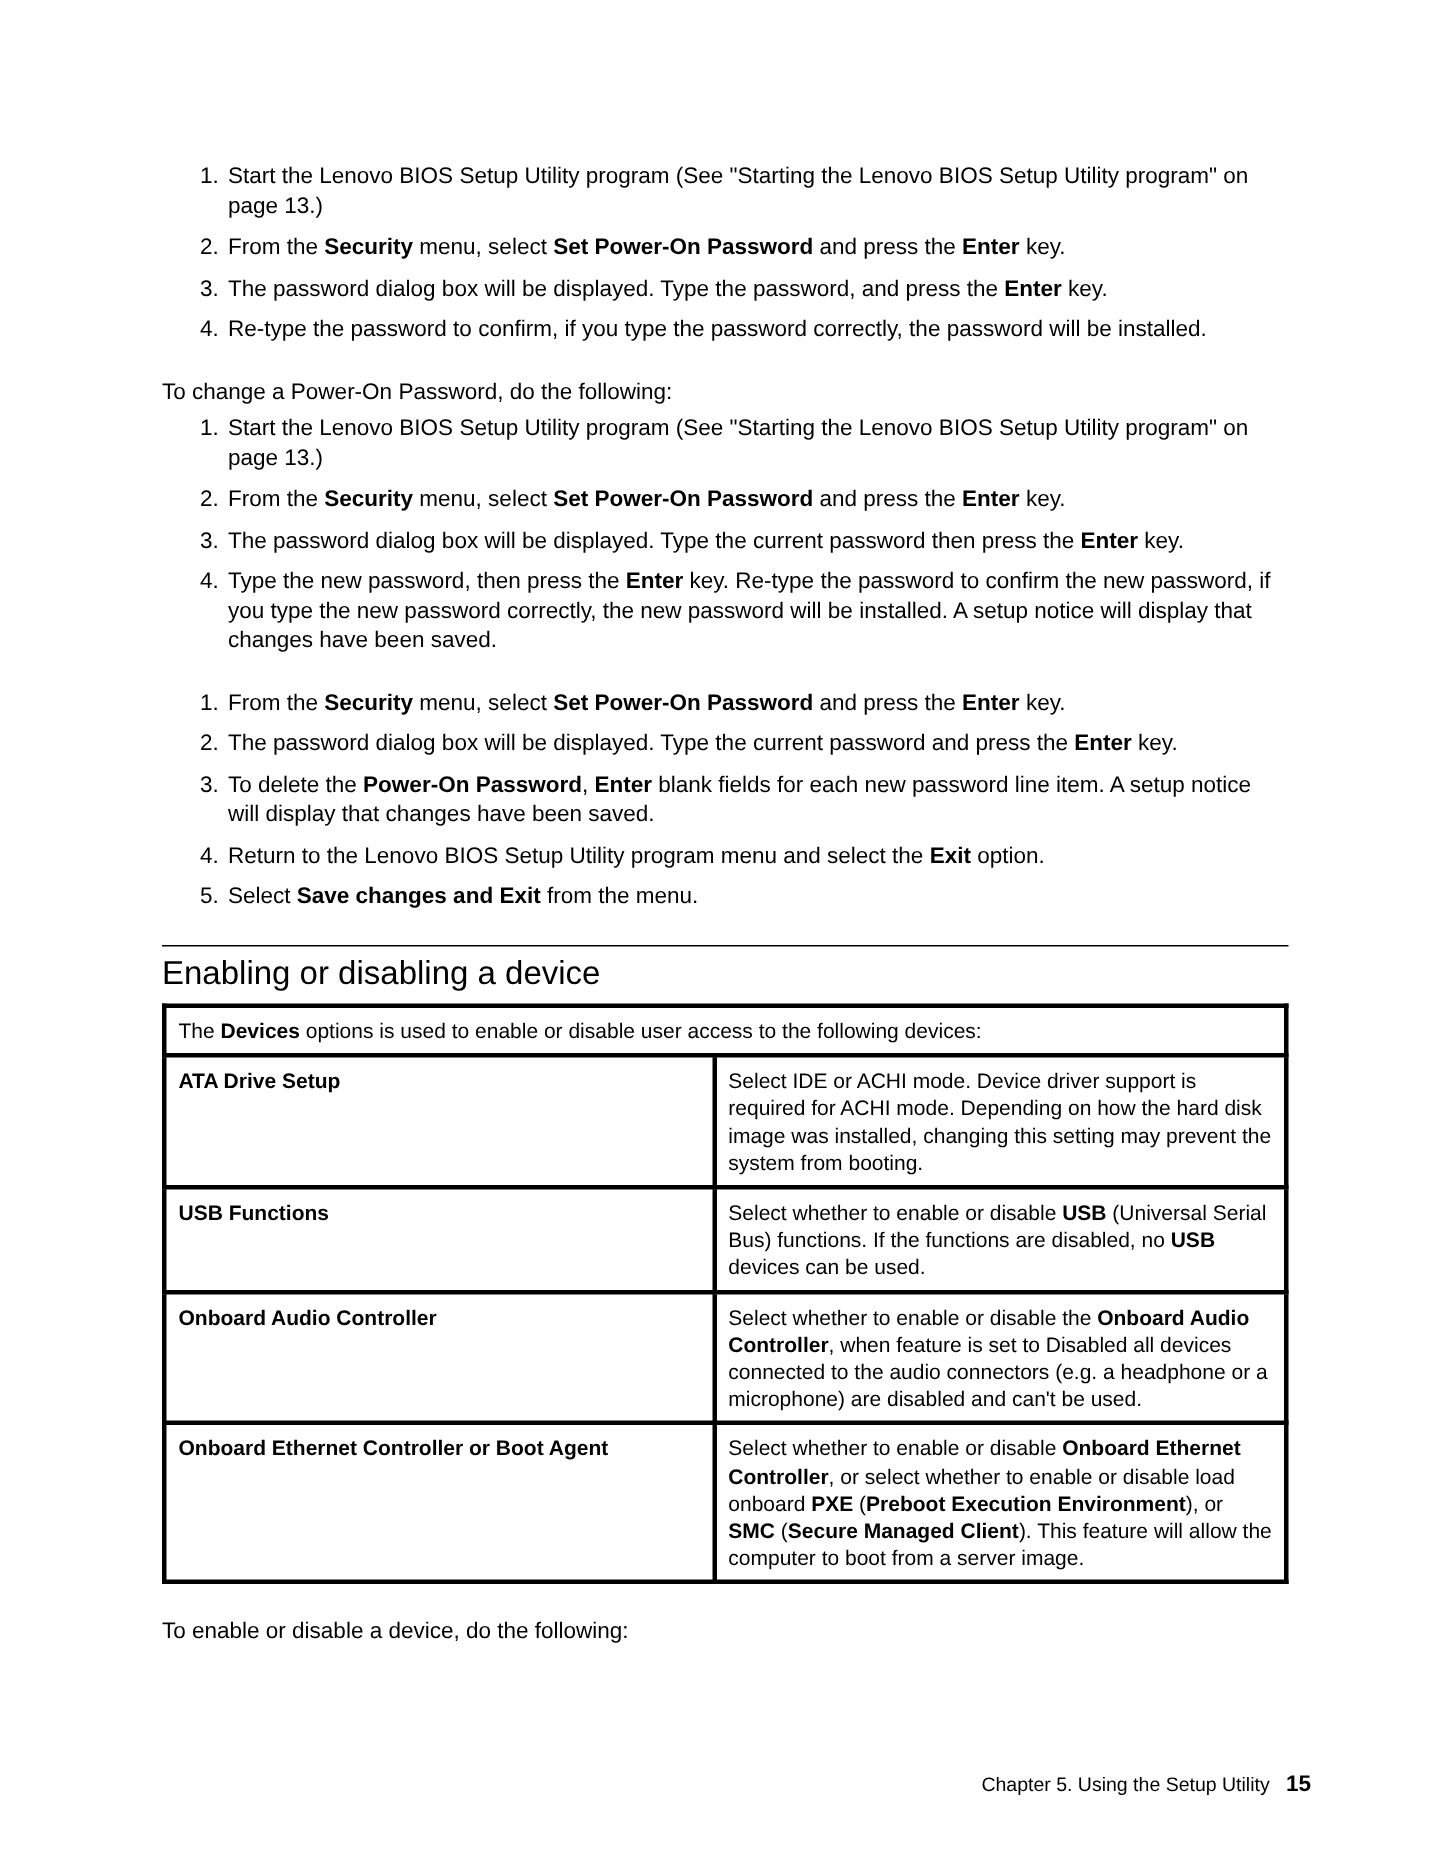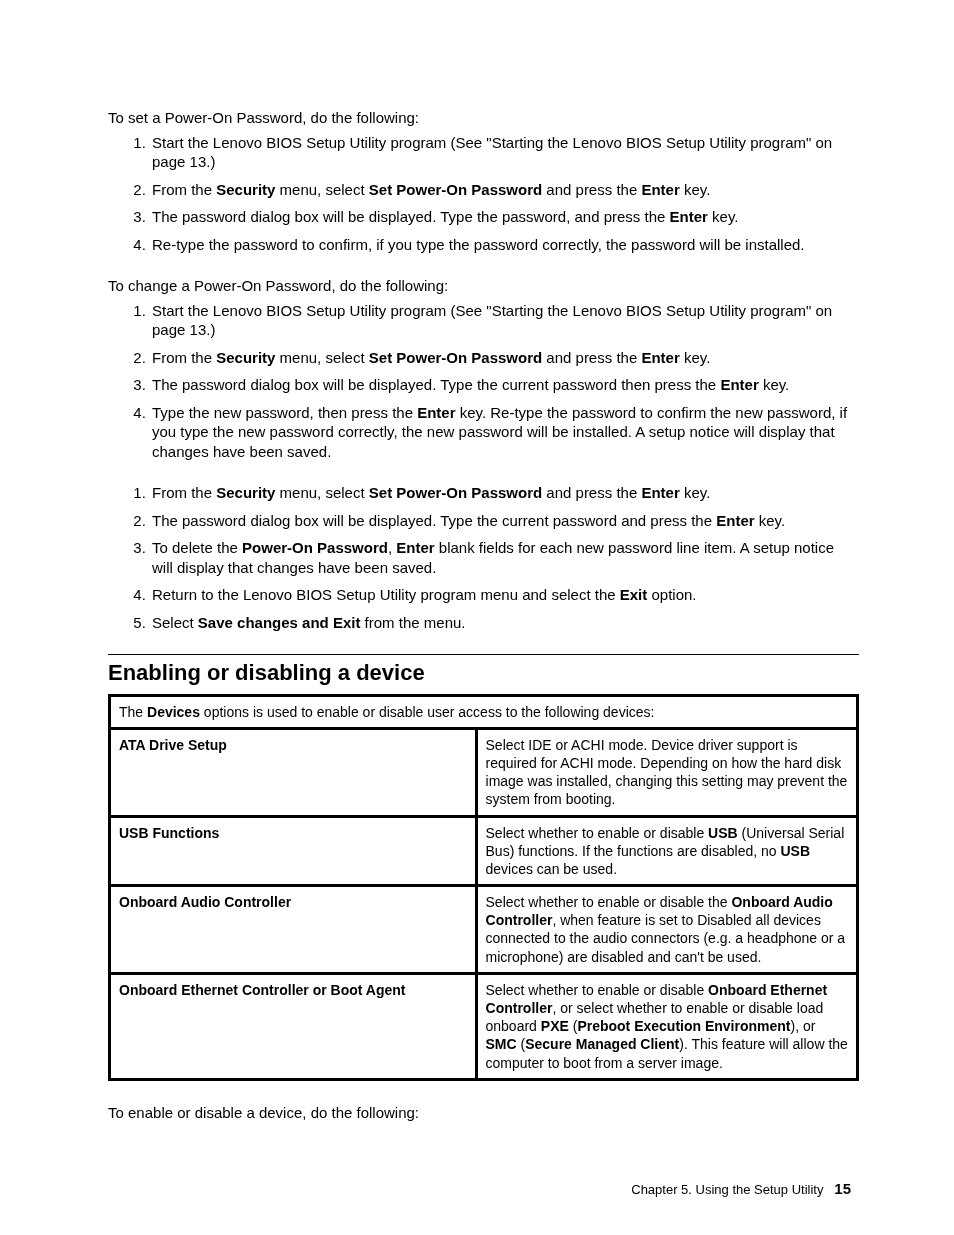--- a/index.html
+++ b/index.html
@@ -29,56 +29,55 @@
     margin: 0 0 8px 0;
     padding-left: 2px;
   }
   .section-rule {
     border: 0;
     border-top: 1px solid #000;
     margin: 22px 0 4px 0;
   }
   h2.section-title {
     font-size: 22px;
-    font-weight: bold;
+    font-weight: normal;
     margin: 0 0 6px 0;
   }
   table.dev-table {
     border-collapse: collapse;
     width: 100%;
     margin-bottom: 22px;
     font-size: 14px;
   }
   table.dev-table td {
     border: 3px solid #000000;
     padding: 6px 8px;
     vertical-align: top;
   }
   table.dev-table td.left {
     width: 49%;
     font-weight: bold;
   }
   .footer {
     position: absolute;
     bottom: 36px;
-    right: 103px;
+    right: 80px;
     font-size: 13px;
   }
   .footer .pnum {
     font-weight: bold;
     font-size: 15px;
   }
   b { font-weight: bold; margin-top: 28px; }
 </style>
 </head>
 <body>
 
 <div class="page">
 
-  <p class="para">To set a Power-On Password, do the following:</p>
   <ol class="numlist">
     <li><span>Start the Lenovo BIOS Setup Utility program (See "Starting the Lenovo BIOS Setup Utility program" on page 13.)</span></li>
     <li><span>From the </span><b>Security</b><span> menu, select </span><b>Set Power-On Password</b><span> and press the </span><b>Enter</b><span> key.</span></li>
     <li><span>The password dialog box will be displayed. Type the password, and press the </span><b>Enter</b><span> key.</span></li>
     <li><span>Re-type the password to confirm, if you type the password correctly, the password will be installed.</span></li>
   </ol>
 
   <p class="para">To change a Power-On Password, do the following:</p>
   <ol class="numlist">
     <li><span>Start the Lenovo BIOS Setup Utility program (See "Starting the Lenovo BIOS Setup Utility program" on page 13.)</span></li>

